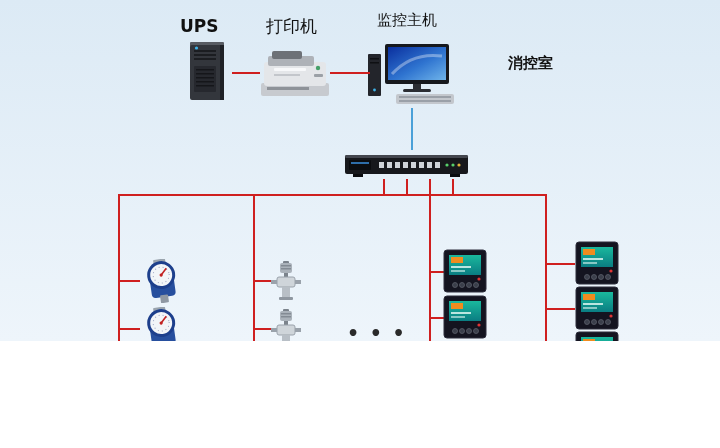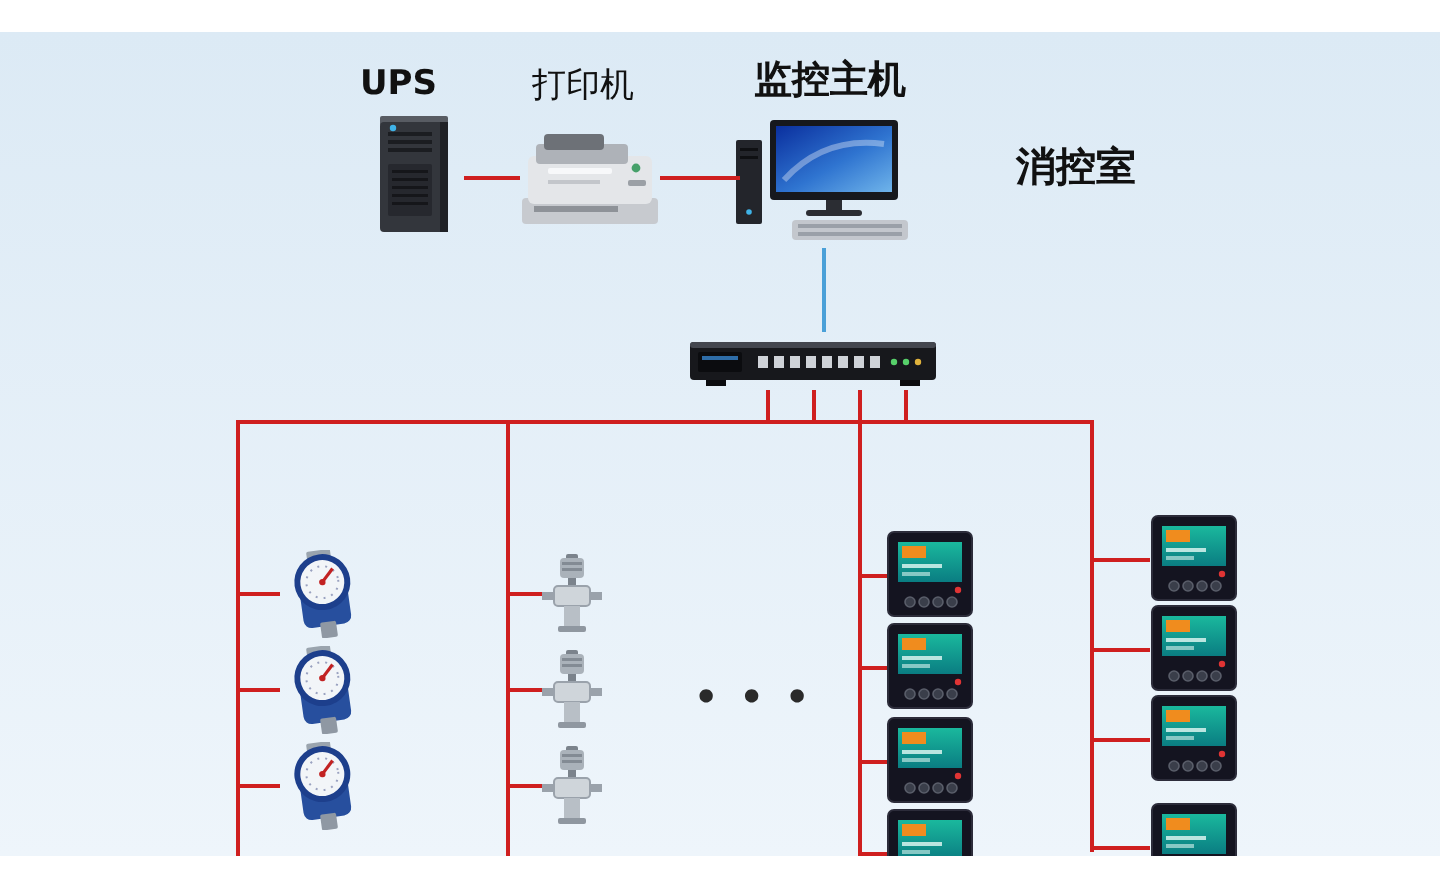--- a/index.html
+++ b/index.html
@@ -4,23 +4,22 @@
 <style>
   :root{
     --red:#cf1f1f;
     --blue:#4aa0d8;
     --bg-top:#dceaf5;
     --bg-bottom:#eef5fb;
   }
   html,body{margin:0;padding:0;}
   body{font-family:"DejaVu Sans","Liberation Sans",sans-serif;}
   #stage{
-    position:relative;width:720px;height:412px;overflow:hidden;
+    position:relative;width:720px;height:341px;overflow:hidden;
     background:linear-gradient(180deg,var(--bg-top),var(--bg-bottom));
-    margin-top:16px;
   }
   .abs{position:absolute;}
   .label{
     position:absolute;color:#111;white-space:nowrap;
     font-family:"DejaVu Sans","Liberation Sans",sans-serif;
   }
   .line{position:absolute;background:var(--red);}
   .line.blue{background:var(--blue);}
   .ellipsis{
     position:absolute;color:#2a2a2a;font-weight:bold;font-size:19px;
@@ -149,22 +148,22 @@
           <circle cx="19" cy="36" r="2.5"></circle>
           <circle cx="26" cy="36" r="2.5"></circle>
           <circle cx="33" cy="36" r="2.5"></circle>
         </g>
       </symbol>
     </defs>
   </svg>
 
   <div class="label" style="left:180px;top:16px;font-size:17px;font-weight:600;">UPS</div>
   <div class="label" style="left:266px;top:15px;font-size:17px;font-weight:400;">打印机</div>
-  <div class="label" style="left:377px;top:11px;font-size:19px;font-weight:700;">监控主机</div>
-  <div class="label" style="left:508px;top:54px;font-size:20px;font-weight:700;">消控室</div>
+  <div class="label" style="left:377px;top:11px;font-size:15px;font-weight:400;">监控主机</div>
+  <div class="label" style="left:508px;top:54px;font-size:15px;font-weight:700;">消控室</div>
 
   <svg class="abs" style="left:182px;top:42px;width:50px;height:60px;" viewBox="0 0 50 60">
       <use href="#sym-ups"></use>
     </svg>
   <svg class="abs" style="left:258px;top:50px;width:74px;height:50px;" viewBox="0 0 74 50">
       <use href="#sym-printer"></use>
     </svg>
   <svg class="abs" style="left:368px;top:44px;width:92px;height:62px;" viewBox="0 0 92 62">
       <use href="#sym-pc"></use>
     </svg>

